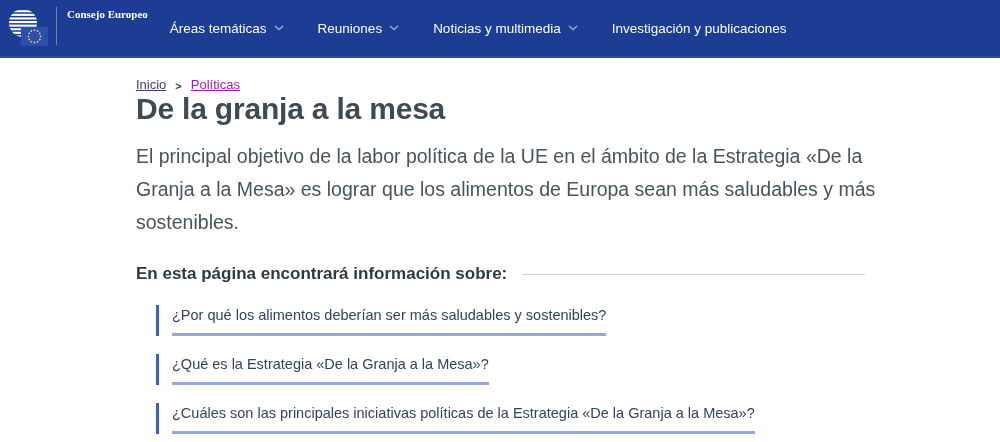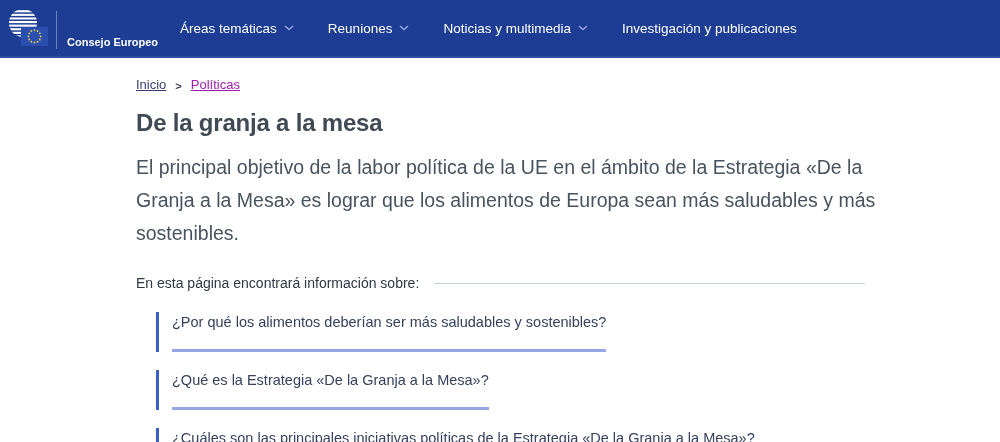--- a/index.html
+++ b/index.html
@@ -6,54 +6,54 @@
   html,body { width:1000px; height:442px; background:#ffffff;
     font-family:"Liberation Sans", sans-serif; overflow:hidden; }
 
   
   .navbar {
     height:58px; background:#1d3d94;
     border-bottom:2px solid #2d4fa3;
     display:flex; align-items:center;
     padding:0 15px 0 8px;
   }
-  .logo-wrap { display:flex; align-items:flex-end; cursor:pointer; }
+  .logo-wrap { display:flex; align-items:flex-start; cursor:pointer;font-family:Liberation Serif, serif; }
   .logo-svg { display:block; }
   .logo-sep { width:1px; height:38px; background:rgba(255,255,255,0.35); margin:0 10px 0 6px; }
   .logo-text { color:#fff; font-size:11px; font-weight:bold; line-height:14px; white-space:nowrap; }
 
   .topnav { display:flex; align-items:center; gap:34px; margin-left:22px; flex:1; }
   .nav-item { display:flex; align-items:center; gap:7px; color:#ffffff;
     font-size:13.5px; cursor:pointer; white-space:nowrap; }
   .chev { display:block; }
 
   
   .container { margin-left:136px; width:729px; padding-top:19px; }
 
   .breadcrumb { display:flex; align-items:flex-end; gap:9px; font-size:13px; }
   .crumb { text-decoration:underline; cursor:pointer; }
   .crumb-home { color:#383f6d; }
   .crumb-current { color:#a21caf; }
   .crumb-sep { color:#3a4354; font-size:11px; font-weight:bold; }
 
-  h1.page-title { margin-top:17px; font-size:24px; font-weight:700;
+  h1.page-title { font-size:30px; font-weight:700;
     color:#3f4a54; letter-spacing:-0.2px; }
 
   .intro { margin-top:14px; width:750px; font-size:19.5px; line-height:33px;
     color:#47535e; }
 
   .toc-head-row { margin-top:25px; display:flex; align-items:center; }
-  .toc-label { font-size:14px; font-weight:normal; color:#2d3943; white-space:nowrap; }
+  .toc-label { font-size:17px; font-weight:bold; color:#2d3943; white-space:nowrap; }
   .toc-rule { flex:1; height:1px; background:#c5d0da; margin-left:15px; }
 
   .toc-list { margin-top:21px; margin-left:20px; }
   .toc-item { display:flex; align-items:stretch; margin-bottom:18px; width:fit-content; }
   .toc-bar { width:3px; background:#3a5fc6; margin-right:13px; }
   .toc-link { font-size:14.5px; color:#35415d; line-height:20px;
-    padding-bottom:17px; border-bottom:3px solid #94a6e4; cursor:pointer; }
+    padding-bottom:8px; border-bottom:3px solid #94a6e4; cursor:pointer; }
 </style>
 </head>
 <body>
 
 <header class="navbar">
   <div class="logo-wrap">
     <svg class="logo-svg" width="42" height="42" viewBox="0 0 42 42">
       <defs>
         <clipPath id="sphereClip">
             <circle cx="15" cy="16" r="14"></circle>

